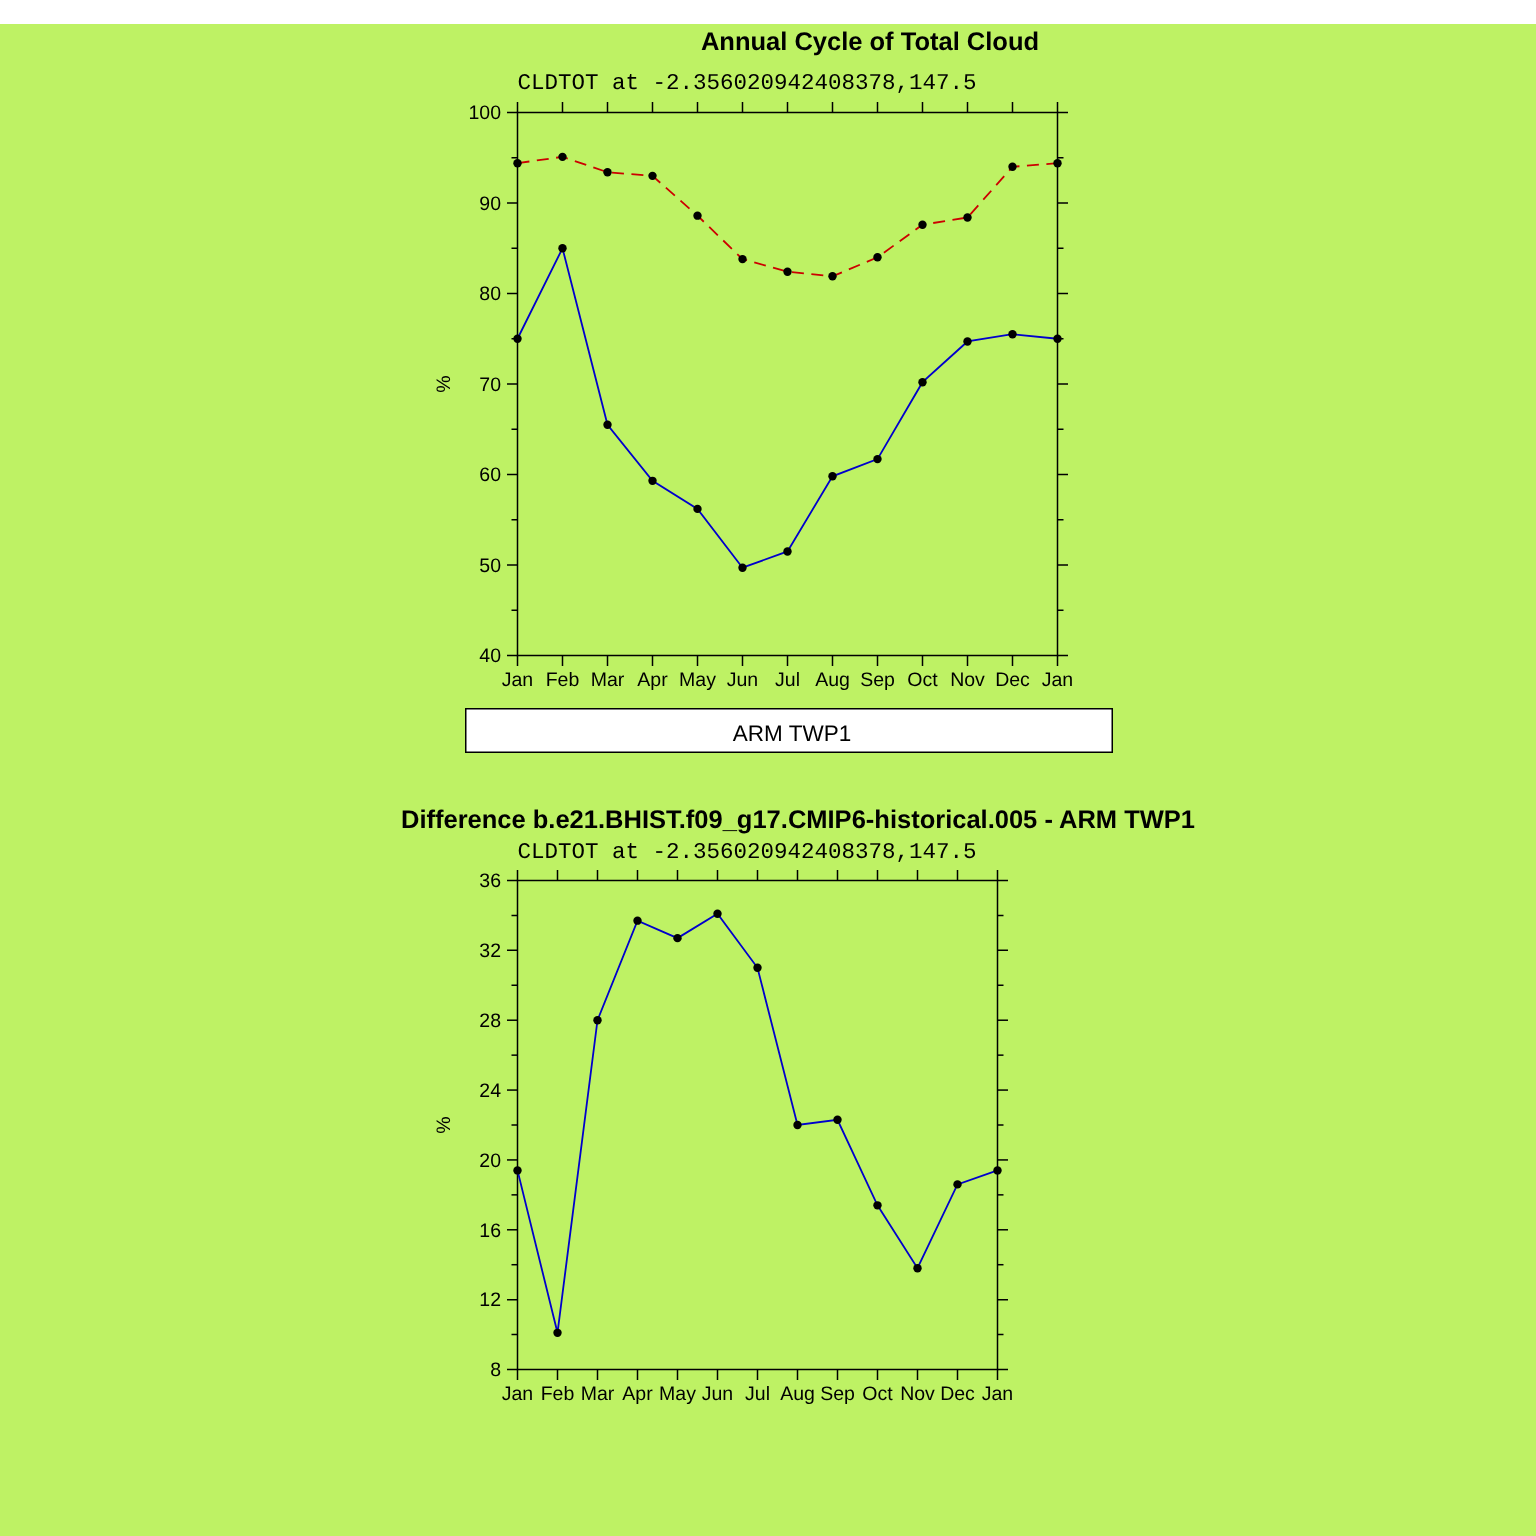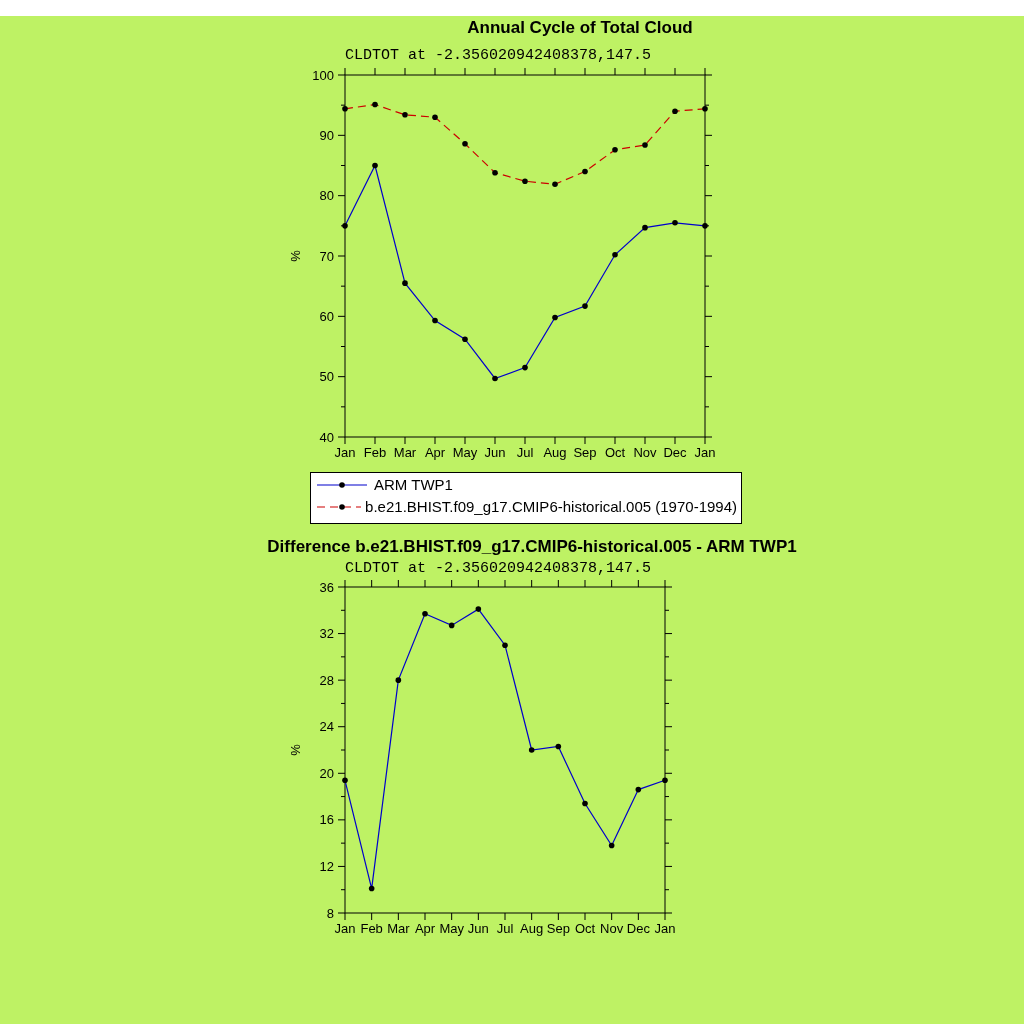--- a/index.html
+++ b/index.html
@@ -41,22 +41,23 @@
     left: 310px;
     top: 456px;
     width: 432px;
     border: 1px solid #000;
     background: #fff;
     padding: 3px 4px;
     box-sizing: border-box;
   }
   .legend-row {
     display: flex;
-    align-items: flex-start;
+    align-items: center;
     height: 22px;
+    flex-direction: column;
   }
   .legend-label {
     font-size: 15px;
     color: #000;
     margin-left: 4px;
     white-space: nowrap;
   }
 </style>
 </head>
 <body>
@@ -175,27 +176,20 @@
     </svg>
 
   <div id="legend-box">
     <div class="legend-row">
       <svg width="55" height="18">
           <line x1="2" y1="9" x2="52" y2="9" stroke="#0000cc" stroke-width="1.2"></line>
           <circle cx="27" cy="9" r="2.8" fill="#000000"></circle>
         </svg>
       <span class="legend-label">ARM TWP1</span>
     </div>
-    <div class="legend-row">
-      <svg width="55" height="18">
-          <line x1="2" y1="9" x2="52" y2="9" stroke="#cc0000" stroke-width="1.2" stroke-dasharray="8 5"></line>
-          <circle cx="27" cy="9" r="2.8" fill="#000000"></circle>
-        </svg>
-      <span class="legend-label">b.e21.BHIST.f09_g17.CMIP6-historical.005 (1970-1994)</span>
-    </div>
   </div>
 
   <div class="chart-title" style="left:0px; top:521px; width:1024px;padding-left:20px;">Difference b.e21.BHIST.f09_g17.CMIP6-historical.005 - ARM TWP1</div>
   <div class="chart-subtitle" style="left:345px; top:544px;">CLDTOT at -2.356020942408378,147.5</div>
   <svg width="470" height="380" style="position:absolute; left:280px; top:557px;">
       <rect x="65" y="14" width="320" height="326" fill="none" stroke="#000" stroke-width="1"></rect>
       <line x1="58" y1="340" x2="65" y2="340" stroke="#000" stroke-width="1"></line>
       <line x1="385" y1="340" x2="392" y2="340" stroke="#000" stroke-width="1"></line>
       <text x="54" y="344.5" text-anchor="end">8</text>
       <line x1="58" y1="293.42857142857144" x2="65" y2="293.42857142857144" stroke="#000" stroke-width="1"></line>

